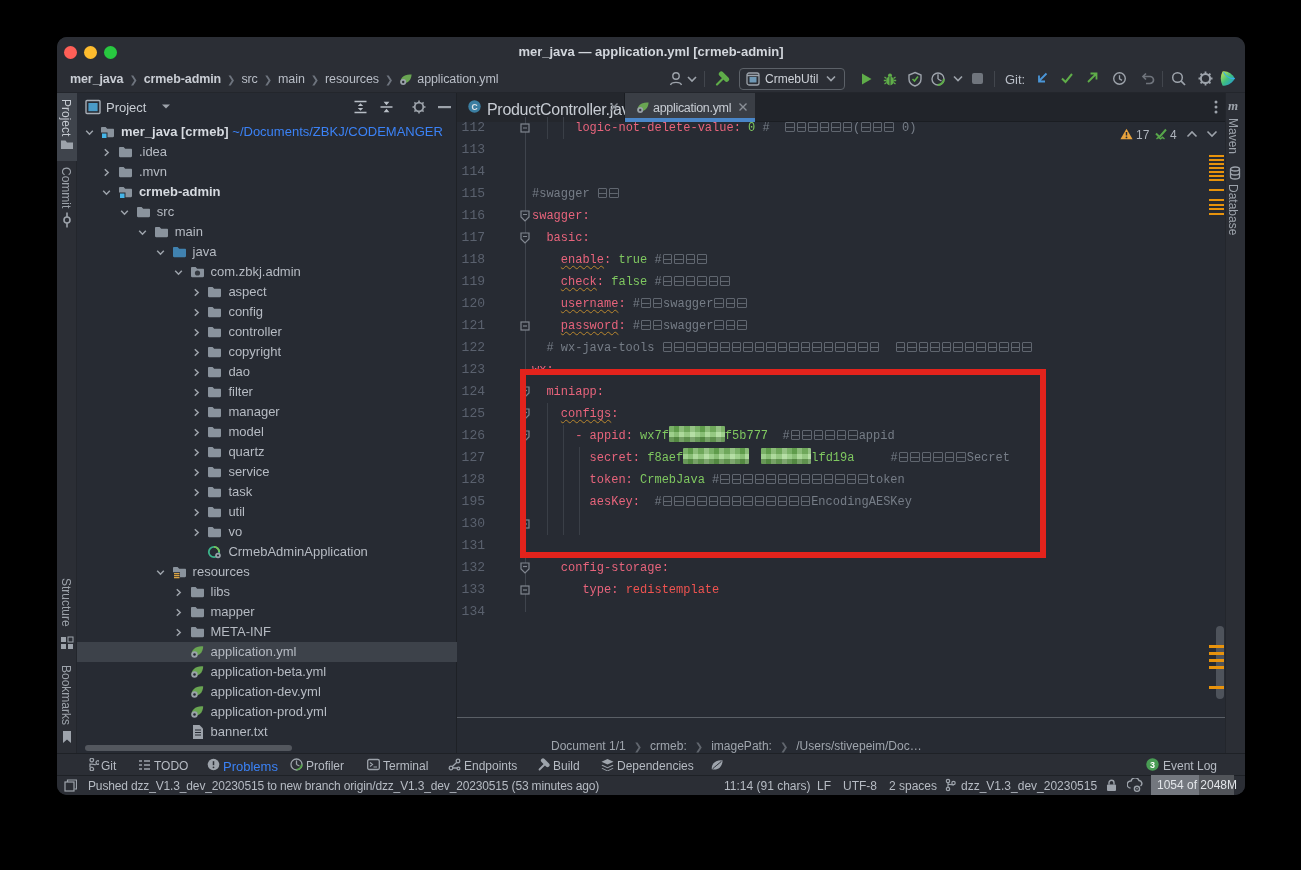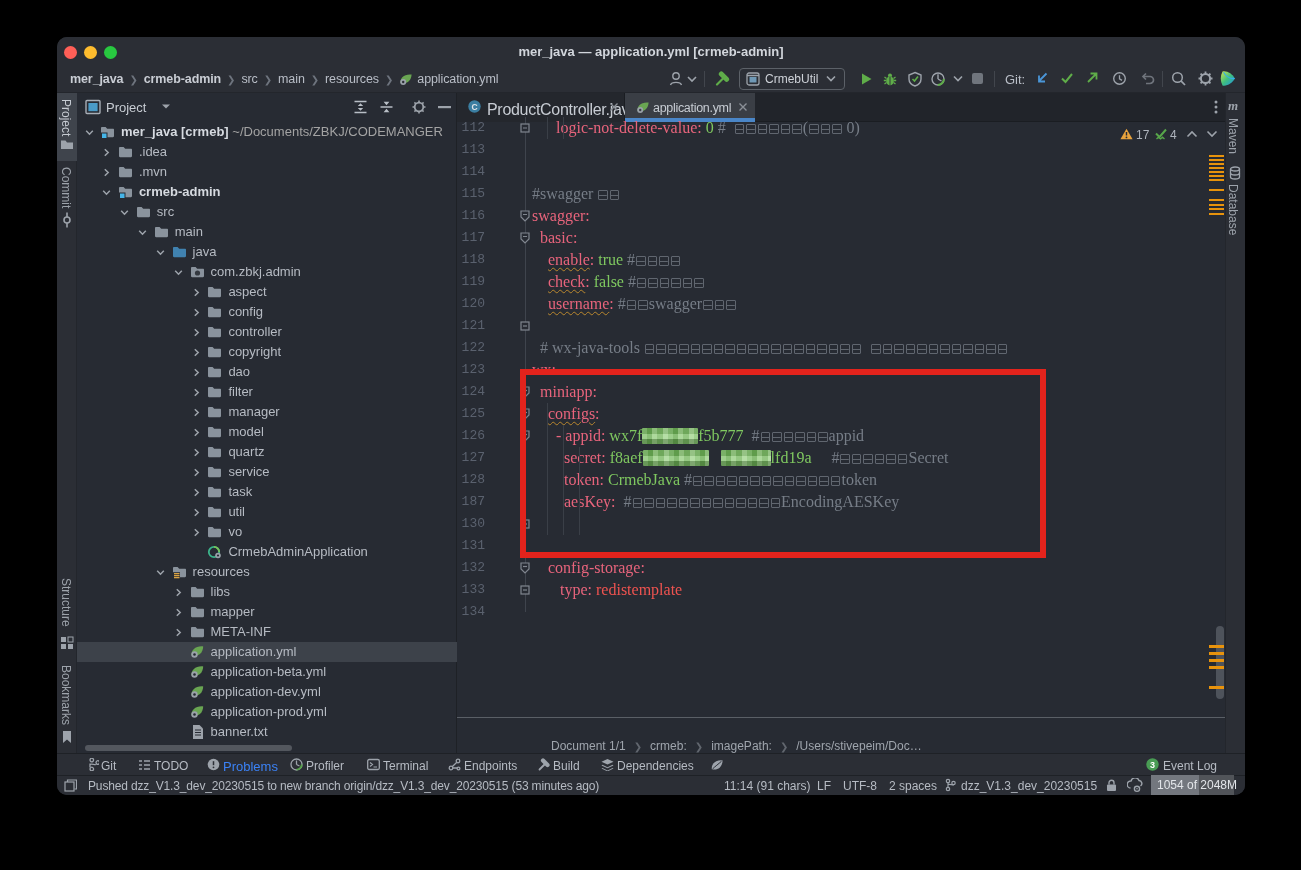--- a/index.html
+++ b/index.html
@@ -1,19 +1,19 @@
 <!DOCTYPE html>
 <html><head><meta charset="utf-8"><style>
 *{margin:0;padding:0;box-sizing:border-box}
 body{width:1301px;height:870px;background:#000;position:relative;overflow:hidden;
  font-family:"Liberation Sans",sans-serif;}
 #win{position:absolute;left:57px;top:37px;width:1188px;height:758px;background:#2b2e35;
  border-radius:10px;overflow:hidden;}
 .abs{position:absolute}
-.mono{font-family:Liberation Serif, serif;font-size:16px;line-height:22px;white-space:pre}
+.mono{font-family:Liberation Mono, monospace;font-size:12px;line-height:22px;white-space:pre}
 .cjk{display:inline-block;width:9.5px;height:10px;margin:0 1px;vertical-align:-1px;
  border:1px solid currentColor;border-radius:1px;
  background:linear-gradient(currentColor,currentColor) center/100% 1px no-repeat;opacity:.72}
 .key{color:#e8647c}.grn{color:#7fc860}.cmt{color:#767d87}.red{color:#ef5350}
 .ln{position:absolute;left:401px;width:27px;text-align:right;color:#5a616e;
  font-family:"Liberation Mono",monospace;font-size:13px;line-height:22px}
 .trow{position:absolute;height:20px;line-height:20px;font-size:13px;color:#b6bbc3;white-space:nowrap}
 .wavy{text-decoration:underline;text-decoration-style:wavy;text-decoration-color:#b8872e;text-decoration-thickness:1px;text-underline-offset:2px}
 .mosaic{display:inline-block;height:16px;vertical-align:-3px;border-radius:1px;
  background-image:
@@ -177,21 +177,21 @@
 <svg class="abs" style="left:381px;top:69px" width="13" height="3" viewBox="0 0 13 3">
       <rect x="0" y="0" width="13" height="2.2" fill="#9da3ab"></rect>
     </svg>
 <svg class="abs" style="left:27.5px;top:90.5px" width="9" height="9" viewBox="0 0 9 9">
       <path d="M1.2 2.8 L4.5 6.2 L7.8 2.8" fill="none" stroke="#9da3ab" stroke-width="1.5"></path>
     </svg>
 <svg class="abs" style="left:43.0px;top:87px" width="16" height="16" viewBox="0 0 16 16">
       <path d="M1 4.2 C1 3.5 1.4 3 2.1 3 H5.6 L7.2 4.8 H13 C13.6 4.8 14 5.2 14 5.8 V12 C14 12.7 13.6 13.2 12.9 13.2 H2.1 C1.4 13.2 1 12.7 1 12Z" fill="#8a939d"></path>
       <rect x="1.5" y="9" width="5.5" height="5.5" fill="#45b5e8" stroke="#272b33" stroke-width="1"></rect>
     </svg>
-<div class="trow" style="left:64.0px;top:85px"><b style="color:#d6dae0">mer_java [crmeb]</b> <span style="color:#a3a3a3">~/Documents/ZBKJ/CODEMANGER</span></div>
+<div class="trow" style="left:64.0px;top:85px"><b style="color:#d6dae0">mer_java [crmeb]</b> <span style="color:#3b82f6">~/Documents/ZBKJ/CODEMANGER</span></div>
 <svg class="abs" style="left:45.400000000000006px;top:110.5px" width="9" height="9" viewBox="0 0 9 9">
       <path d="M2.8 1.2 L6.2 4.5 L2.8 7.8" fill="none" stroke="#9da3ab" stroke-width="1.5"></path>
     </svg>
 <svg class="abs" style="left:60.900000000000006px;top:107px" width="16" height="16" viewBox="0 0 16 16">
       <path d="M1 4.2 C1 3.5 1.4 3 2.1 3 H5.6 L7.2 4.8 H13 C13.6 4.8 14 5.2 14 5.8 V12 C14 12.7 13.6 13.2 12.9 13.2 H2.1 C1.4 13.2 1 12.7 1 12Z" fill="#8a939d"></path>
     </svg>
 <div class="trow" style="left:81.9px;top:105px">.idea</div>
 <svg class="abs" style="left:45.400000000000006px;top:130.5px" width="9" height="9" viewBox="0 0 9 9">
       <path d="M2.8 1.2 L6.2 4.5 L2.8 7.8" fill="none" stroke="#9da3ab" stroke-width="1.5"></path>
     </svg>
@@ -441,21 +441,21 @@
 <div class="ln" style="top:234px">119</div>
 <div class="ln" style="top:256px">120</div>
 <div class="ln" style="top:278px">121</div>
 <div class="ln" style="top:300px">122</div>
 <div class="ln" style="top:322px">123</div>
 <div class="ln" style="top:344px">124</div>
 <div class="ln" style="top:366px">125</div>
 <div class="ln" style="top:388px">126</div>
 <div class="ln" style="top:410px">127</div>
 <div class="ln" style="top:432px">128</div>
-<div class="ln" style="top:454px">187</div>
+<div class="ln" style="top:454px">195</div>
 <div class="ln" style="top:476px">130</div>
 <div class="ln" style="top:498px">131</div>
 <div class="ln" style="top:520px">132</div>
 <div class="ln" style="top:542px">133</div>
 <div class="ln" style="top:564px">134</div>
 <div class="abs" style="left:468px;top:80px;width:1px;height:495px;background:#3f444d"></div>
 <svg class="abs" style="left:463px;top:86px" width="10" height="10" viewBox="0 0 10 10">
       <rect x="1" y="1" width="8" height="8" fill="#272b33" stroke="#80868f" stroke-width="1.2"></rect>
       <path d="M3 5 h4" stroke="#80868f" stroke-width="1.2"></path>
     </svg>
@@ -495,20 +495,21 @@
       <rect x="1" y="1" width="8" height="8" fill="#272b33" stroke="#80868f" stroke-width="1.2"></rect>
       <path d="M3 5 h4" stroke="#80868f" stroke-width="1.2"></path>
     </svg>
 <div class="mono abs" style="left:475px;top:80px">      <span class="key">logic-not-delete-value:</span> <span class="grn">0</span> <span class="cmt">#  <span class="cjk"></span><span class="cjk"></span><span class="cjk"></span><span class="cjk"></span><span class="cjk"></span><span class="cjk"></span>(<span class="cjk"></span><span class="cjk"></span><span class="cjk"></span> 0)</span></div>
 <div class="mono abs" style="left:475px;top:146px"><span class="cmt">#swagger <span class="cjk"></span><span class="cjk"></span></span></div>
 <div class="mono abs" style="left:475px;top:168px"><span class="key">swagger:</span></div>
 <div class="mono abs" style="left:475px;top:190px">  <span class="key">basic:</span></div>
 <div class="mono abs" style="left:475px;top:212px">    <span class="key"><span class="wavy">enable</span>:</span> <span class="grn">true</span> <span class="cmt">#<span class="cjk"></span><span class="cjk"></span><span class="cjk"></span><span class="cjk"></span></span></div>
 <div class="mono abs" style="left:475px;top:256px">    <span class="key"><span class="wavy">username</span>:</span> <span class="cmt">#<span class="cjk"></span><span class="cjk"></span>swagger<span class="cjk"></span><span class="cjk"></span><span class="cjk"></span></span></div>
 <div class="mono abs" style="left:475px;top:234px">    <span class="key"><span class="wavy">check</span>:</span> <span class="grn">false</span> <span class="cmt">#<span class="cjk"></span><span class="cjk"></span><span class="cjk"></span><span class="cjk"></span><span class="cjk"></span><span class="cjk"></span></span></div>
+<div class="mono abs" style="left:475px;top:278px">    <span class="key"><span class="wavy">password</span>:</span> <span class="cmt">#<span class="cjk"></span><span class="cjk"></span>swagger<span class="cjk"></span><span class="cjk"></span><span class="cjk"></span></span></div>
 <div class="mono abs" style="left:475px;top:300px">  <span class="cmt"># wx-java-tools <span class="cjk"></span><span class="cjk"></span><span class="cjk"></span><span class="cjk"></span><span class="cjk"></span><span class="cjk"></span><span class="cjk"></span><span class="cjk"></span><span class="cjk"></span><span class="cjk"></span><span class="cjk"></span><span class="cjk"></span><span class="cjk"></span><span class="cjk"></span><span class="cjk"></span><span class="cjk"></span><span class="cjk"></span><span class="cjk"></span><span class="cjk"></span>  <span class="cjk"></span><span class="cjk"></span><span class="cjk"></span><span class="cjk"></span><span class="cjk"></span><span class="cjk"></span><span class="cjk"></span><span class="cjk"></span><span class="cjk"></span><span class="cjk"></span><span class="cjk"></span><span class="cjk"></span></span></div>
 <div class="mono abs" style="left:475px;top:322px"><span class="key">wx:</span></div>
 <div class="mono abs" style="left:475px;top:344px">  <span class="key">miniapp:</span></div>
 <div class="mono abs" style="left:475px;top:366px">    <span class="key"><span class="wavy">configs</span>:</span></div>
 <div class="mono abs" style="left:475px;top:388px">      <span class="key">- appid:</span> <span class="grn">wx7f</span><span class="mosaic" style="width:56px"></span><span class="grn">f5b777</span>  <span class="cmt">#<span class="cjk"></span><span class="cjk"></span><span class="cjk"></span><span class="cjk"></span><span class="cjk"></span><span class="cjk"></span>appid</span></div>
 <div class="mono abs" style="left:475px;top:410px">        <span class="key">secret:</span> <span class="grn">f8aef</span><span class="mosaic" style="width:66px"></span><span style="display:inline-block;width:12px"></span><span class="mosaic" style="width:50px"></span><span class="grn">lfd19a</span>     <span class="cmt">#<span class="cjk"></span><span class="cjk"></span><span class="cjk"></span><span class="cjk"></span><span class="cjk"></span><span class="cjk"></span>Secret</span></div>
 <div class="mono abs" style="left:475px;top:432px">        <span class="key">token:</span> <span class="grn">CrmebJava</span> <span class="cmt">#<span class="cjk"></span><span class="cjk"></span><span class="cjk"></span><span class="cjk"></span><span class="cjk"></span><span class="cjk"></span><span class="cjk"></span><span class="cjk"></span><span class="cjk"></span><span class="cjk"></span><span class="cjk"></span><span class="cjk"></span><span class="cjk"></span>token</span></div>
 <div class="mono abs" style="left:475px;top:454px">        <span class="key">aesKey:</span>  <span class="cmt">#<span class="cjk"></span><span class="cjk"></span><span class="cjk"></span><span class="cjk"></span><span class="cjk"></span><span class="cjk"></span><span class="cjk"></span><span class="cjk"></span><span class="cjk"></span><span class="cjk"></span><span class="cjk"></span><span class="cjk"></span><span class="cjk"></span>EncodingAESKey</span></div>
 <div class="mono abs" style="left:475px;top:520px">    <span class="key">config-storage:</span></div>
 <div class="mono abs" style="left:475px;top:542px">       <span class="key">type:</span> <span class="red">redistemplate</span></div>

